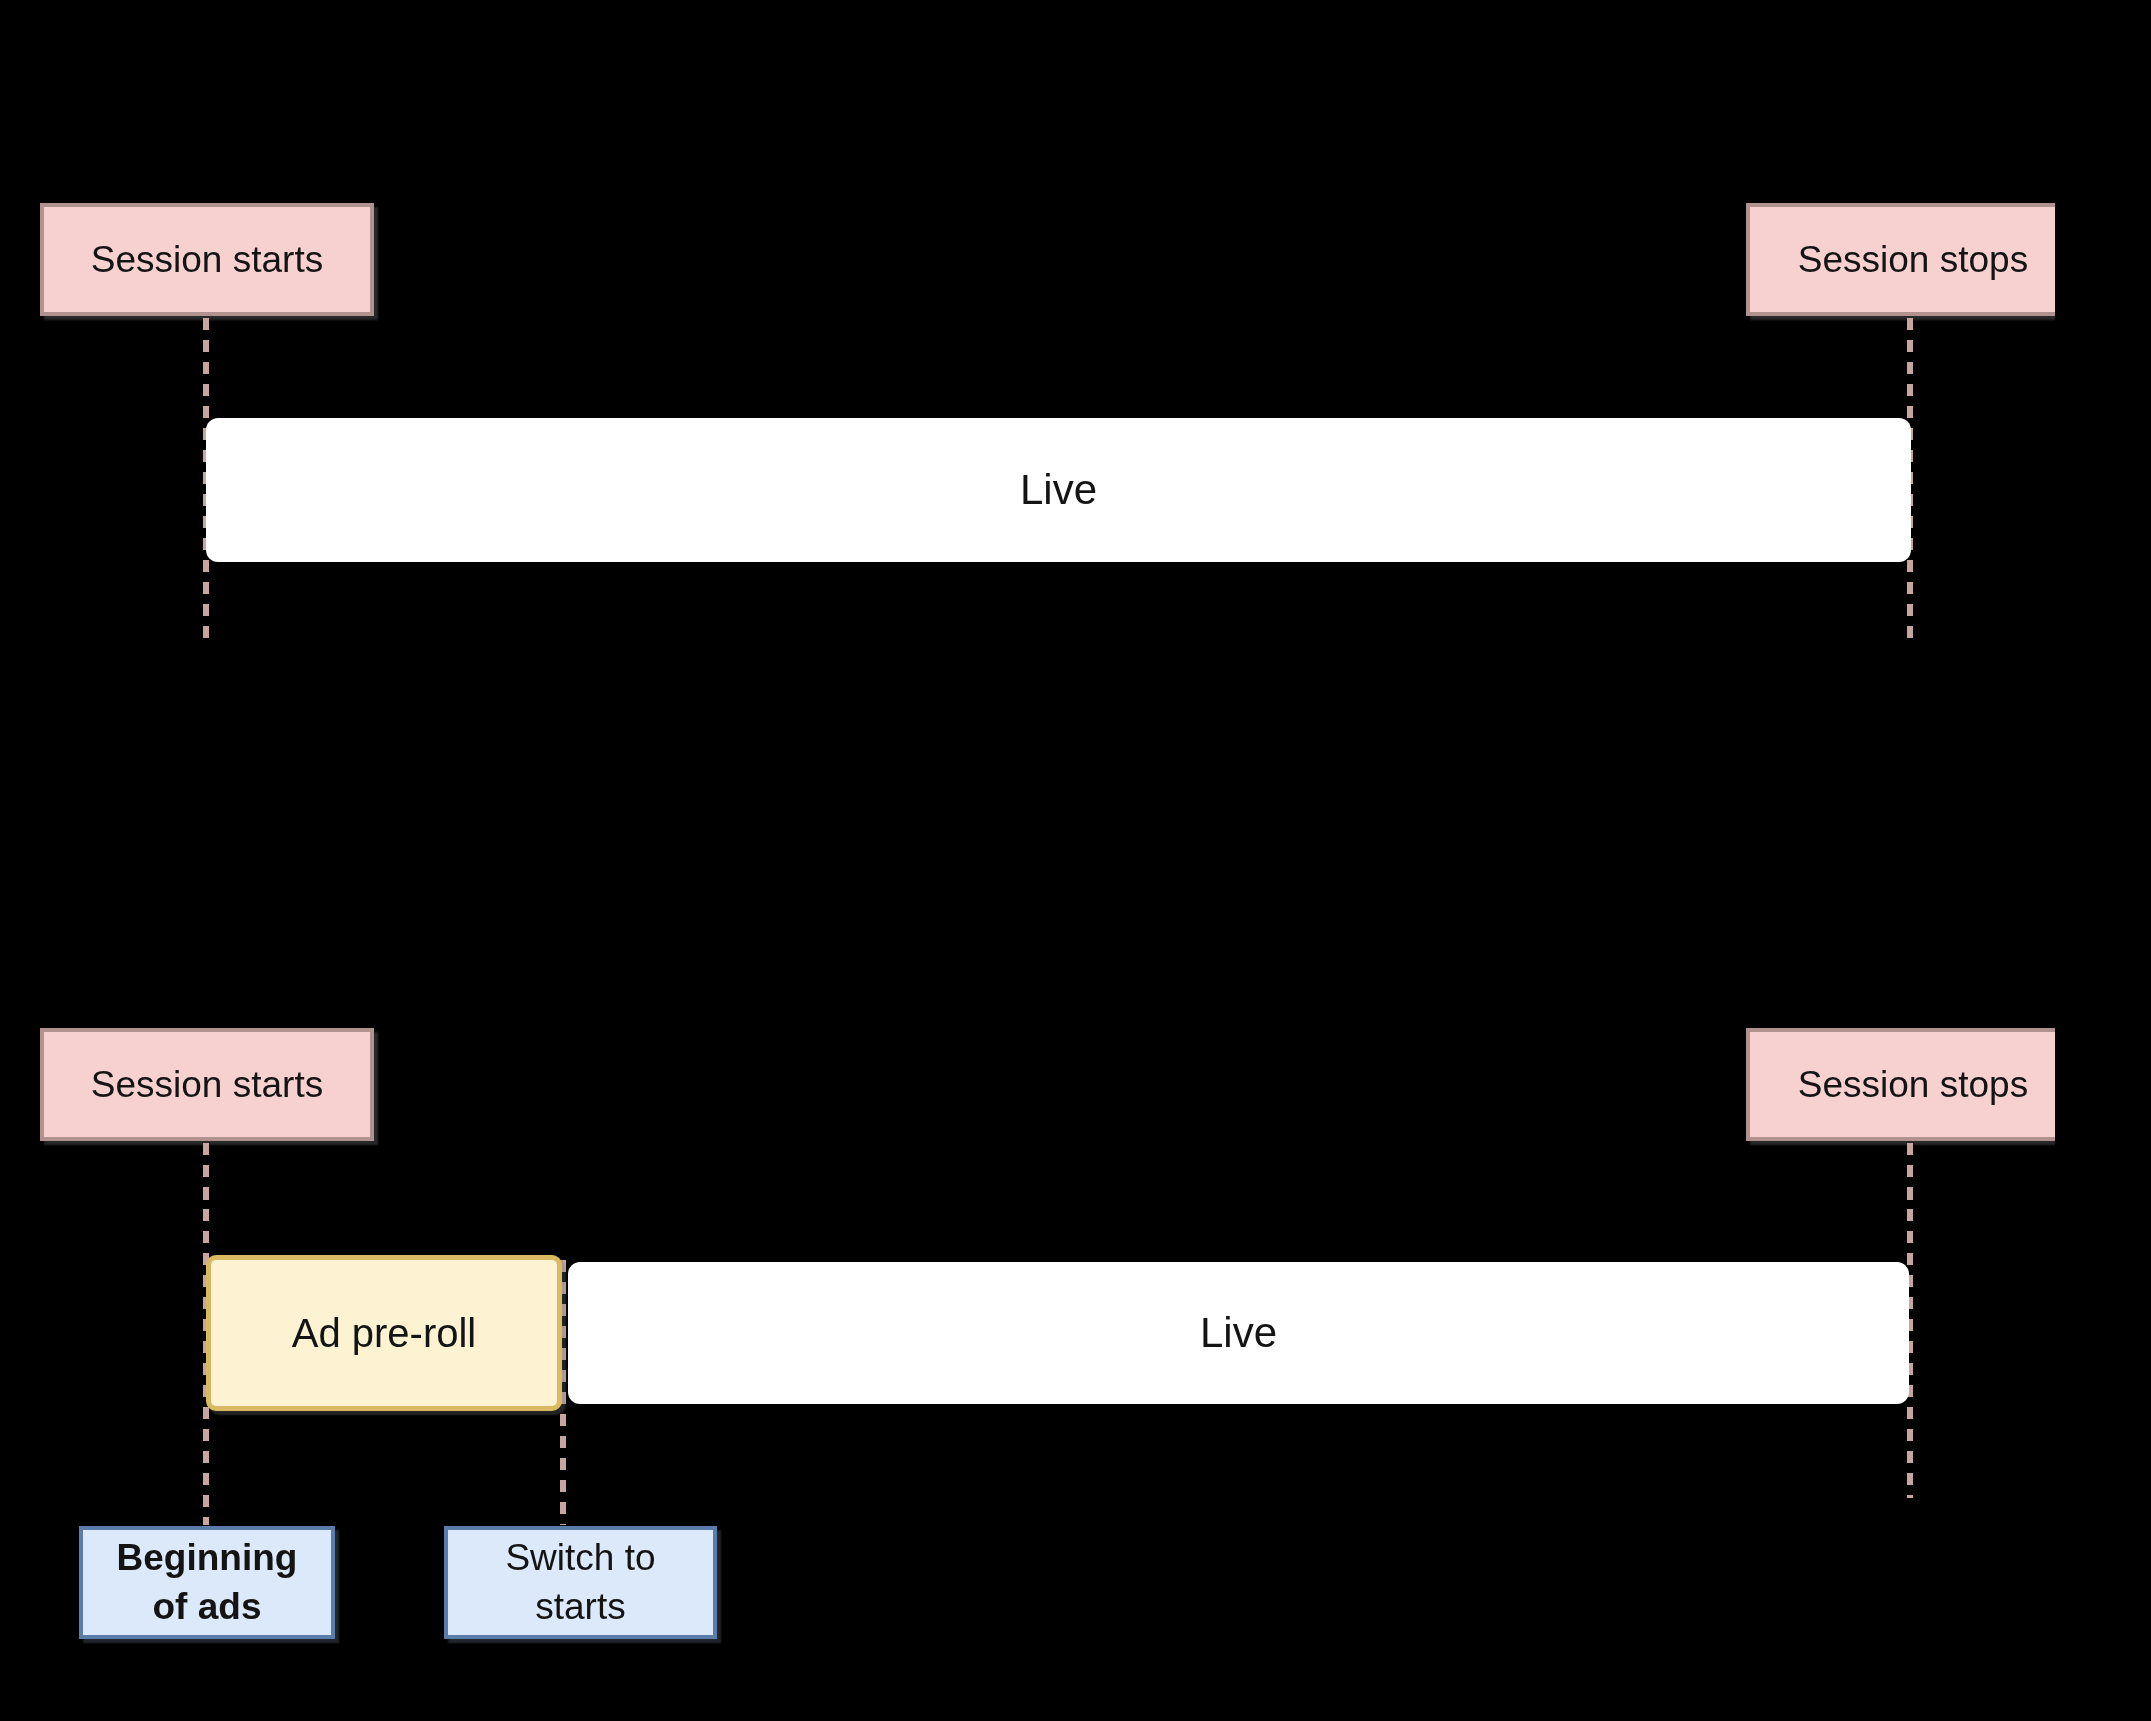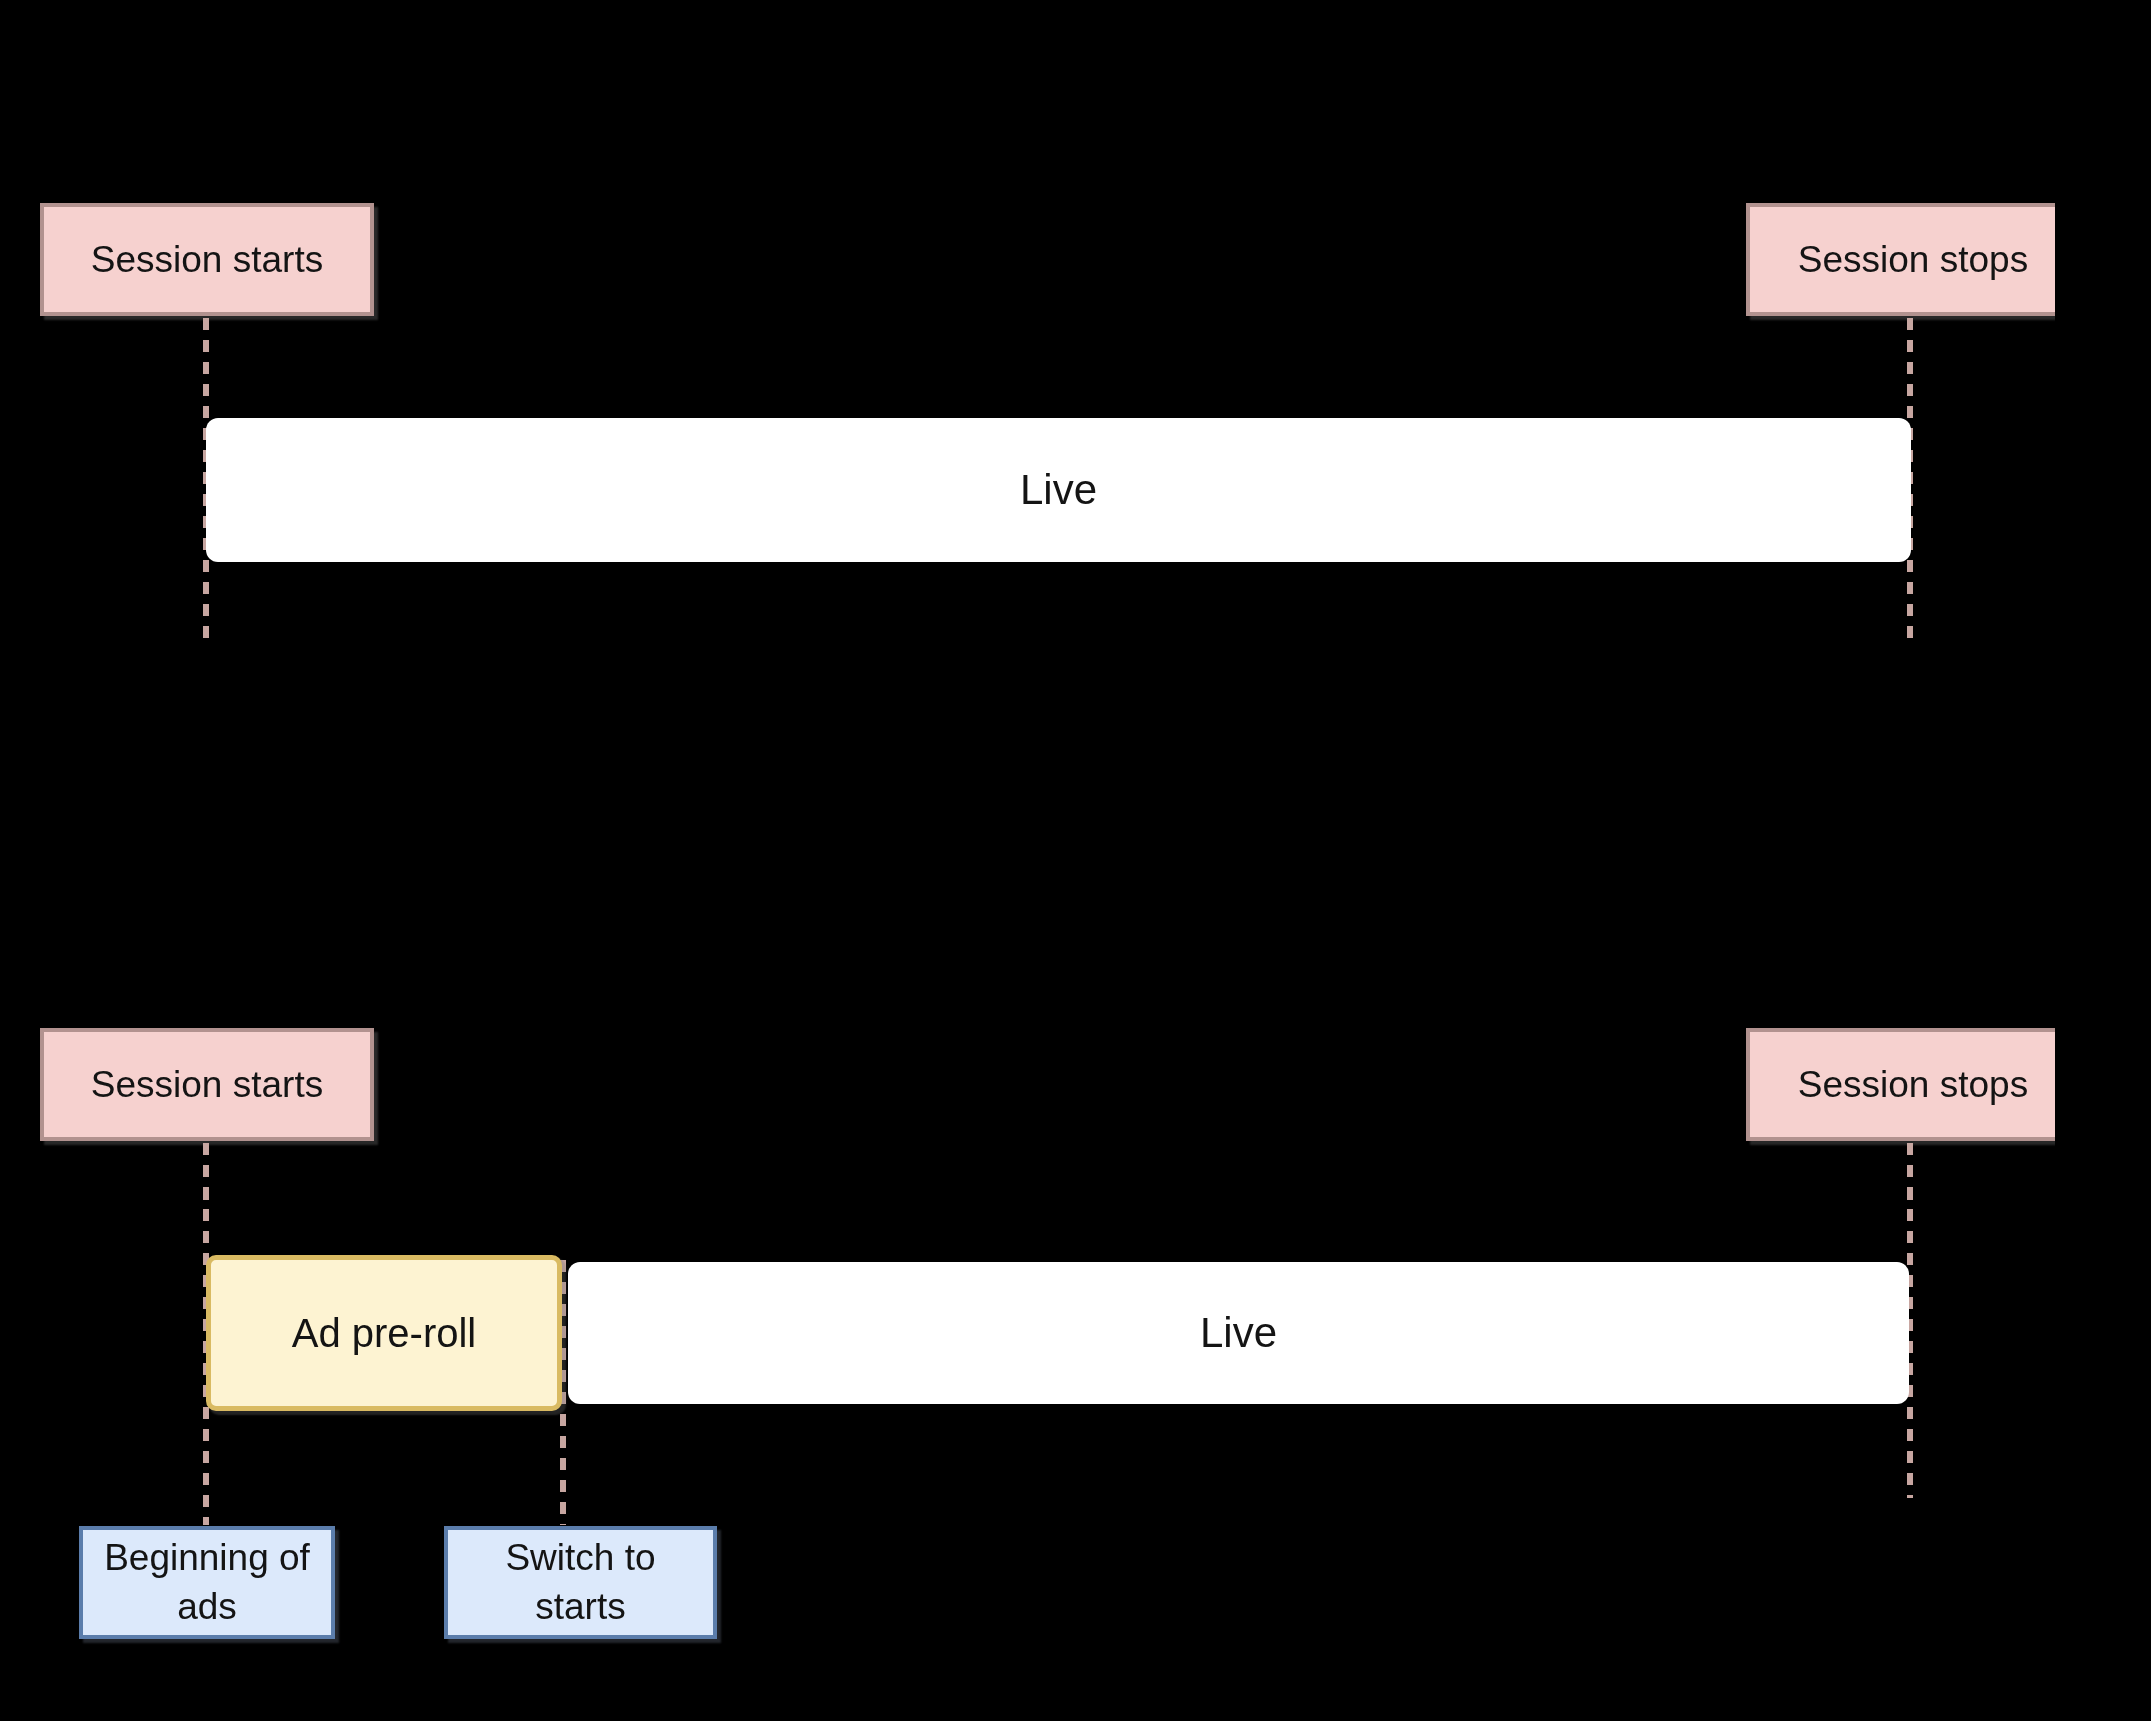--- a/index.html
+++ b/index.html
@@ -78,21 +78,21 @@
   .live1    { left: 206px;  top: 418px;  width: 1705px; height: 144px; }
 
   
   .s2-start { left: 40px;   top: 1028px; width: 334px;  height: 113px; }
   .s2-stop  { left: 1746px; top: 1028px; width: 334px;  height: 113px; }
   .d3       { left: 203px;  top: 1143px; height: 382px; }
   .d4       { left: 560px;  top: 1260px; height: 265px; }
   .d5       { left: 1907px; top: 1143px; height: 355px; }
   .ad       { left: 206px;  top: 1255px; width: 356px;  height: 156px; }
   .live2    { left: 568px;  top: 1262px; width: 1341px; height: 142px; }
-  .blue1    { left: 79px;   top: 1526px; width: 256px;  height: 113px; }
+  .blue1    { left: 79px;   top: 1526px; width: 256px;  height: 113px; font-weight: bold; }
   .blue2    { left: 444px;  top: 1526px; width: 273px;  height: 113px; }
 </style>
 </head>
 <body>
 
 <div class="canvas">
 
   <div>
     <div class="box session-box s1-start">Session starts</div>
 

